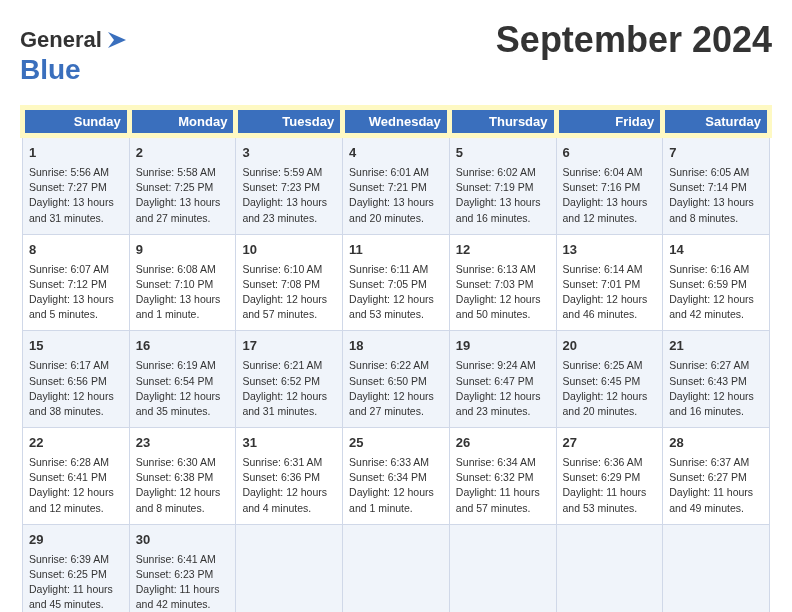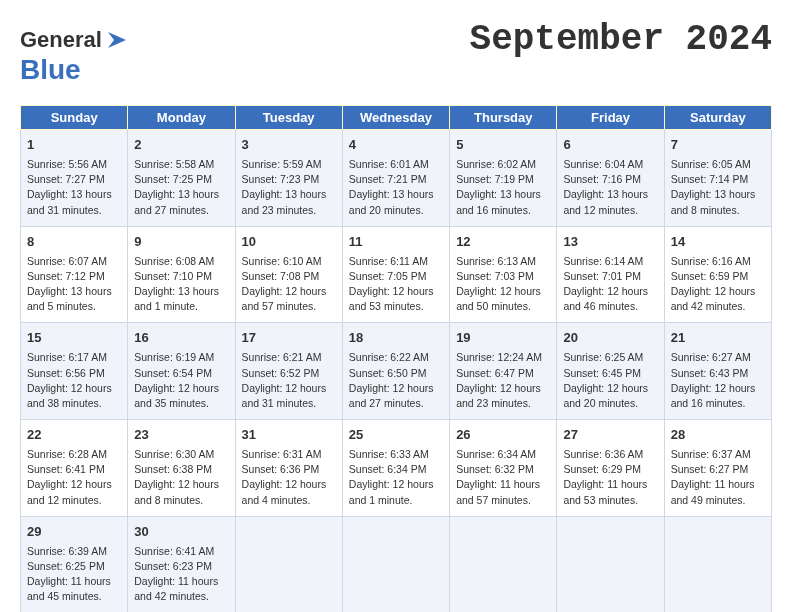--- a/index.html
+++ b/index.html
@@ -21,21 +21,20 @@
       align-items: center;
       margin-top: 6px;
     }
     .logo-arrow {
       width: 28px;
       height: 28px;
       margin-left: 2px;
     }
     .title-block {
       text-align: center;
-      font-family: Liberation Mono, monospace;
     }
     .title-block h1 {
       font-size: 36px;
       font-weight: bold;
       color: #333;
       line-height: 1.1;
     }
     .title-block h2 {
       font-size: 16px;
       color: #555;
@@ -47,22 +46,22 @@
       table-layout: fixed;
     }
     thead tr {
       background-color: #3a6fbd;
     }
     thead th {
       color: #fff;
       font-size: 13px;
       font-weight: bold;
       padding: 4px 6px;
-      text-align: center;
-      border: 1px solid #fef9c3;
+      text-align: right;
+      border: 5px solid #fef9c3;
     }
     tbody tr {
       vertical-align: top;
     }
     tbody tr:nth-child(odd) {
       background-color: #f0f4fa;
     }
     tbody tr:nth-child(even) {
       background-color: #ffffff;
     }
@@ -225,21 +224,21 @@
         <span>Daylight: 12 hours and 31 minutes.</span>
       </td>
         <td>
         <span class="day-num">18</span>
         <span>Sunrise: 6:22 AM</span><br>
         <span>Sunset: 6:50 PM</span><br>
         <span>Daylight: 12 hours and 27 minutes.</span>
       </td>
         <td>
         <span class="day-num">19</span>
-        <span>Sunrise: 12:24 AM</span><br>
+        <span>Sunrise: 9:24 AM</span><br>
         <span>Sunset: 6:47 PM</span><br>
         <span>Daylight: 12 hours and 23 minutes.</span>
       </td>
         <td>
         <span class="day-num">20</span>
         <span>Sunrise: 6:25 AM</span><br>
         <span>Sunset: 6:45 PM</span><br>
         <span>Daylight: 12 hours and 20 minutes.</span>
       </td>
         <td>

